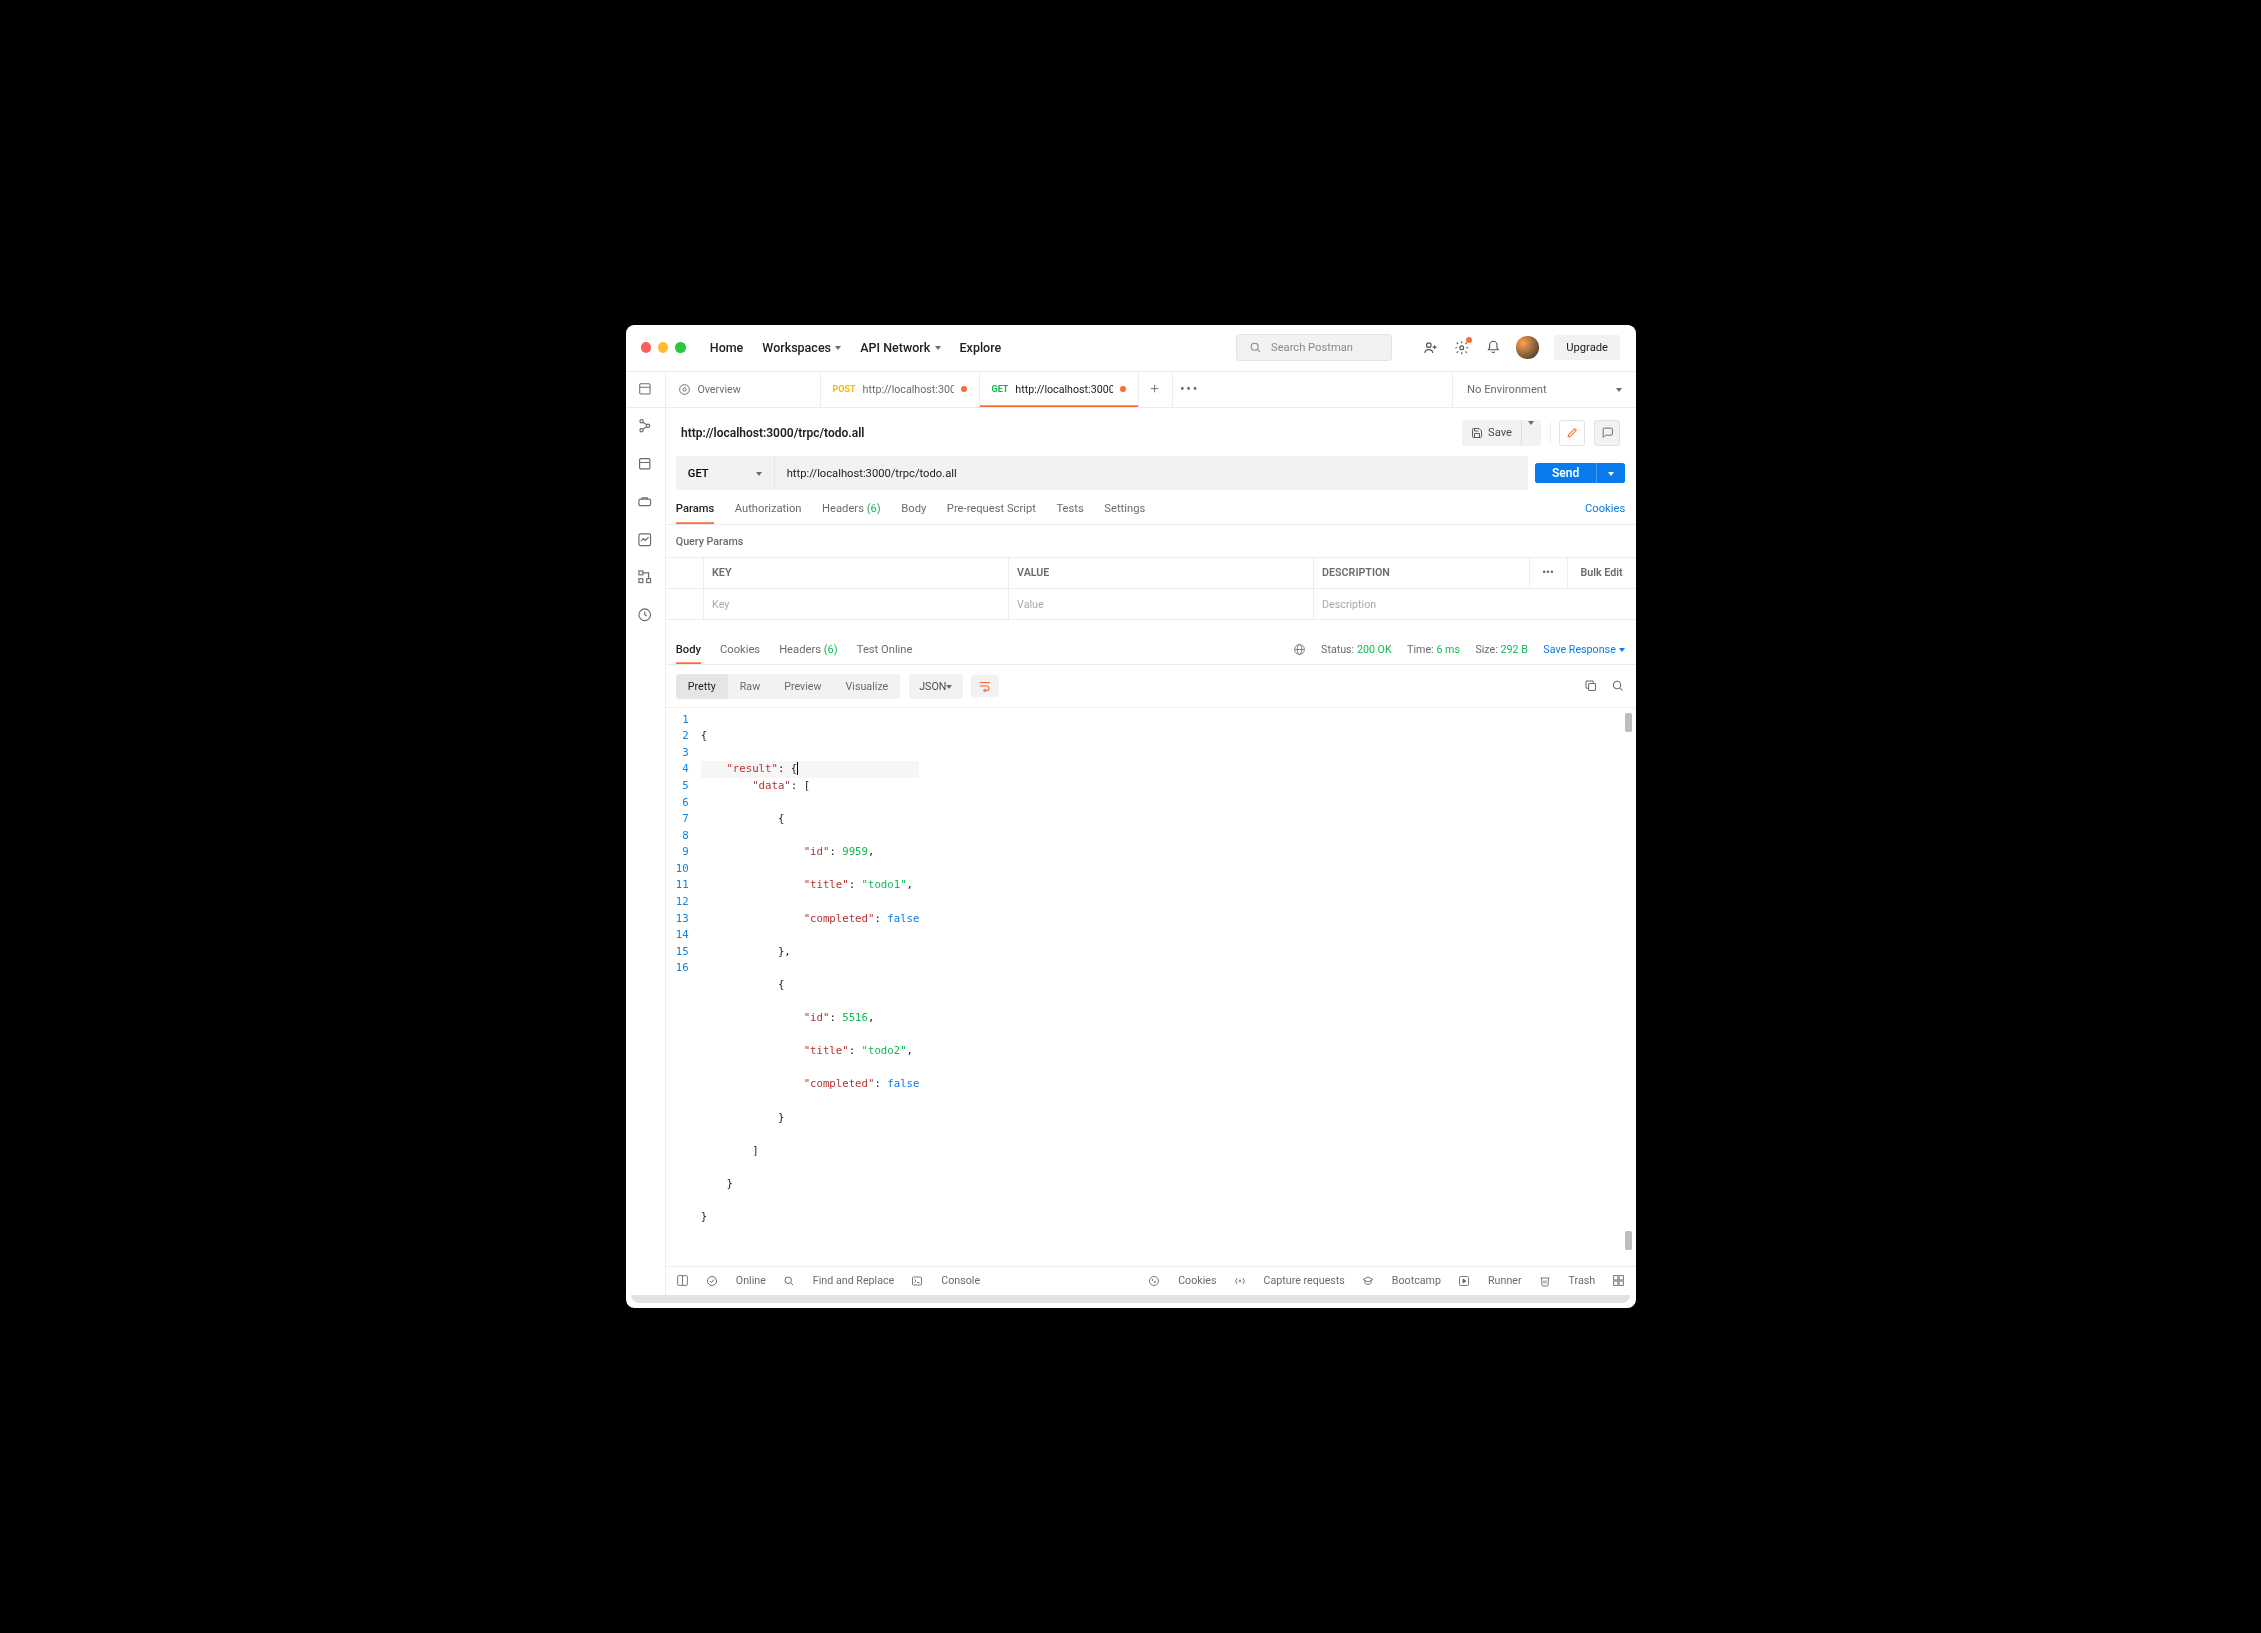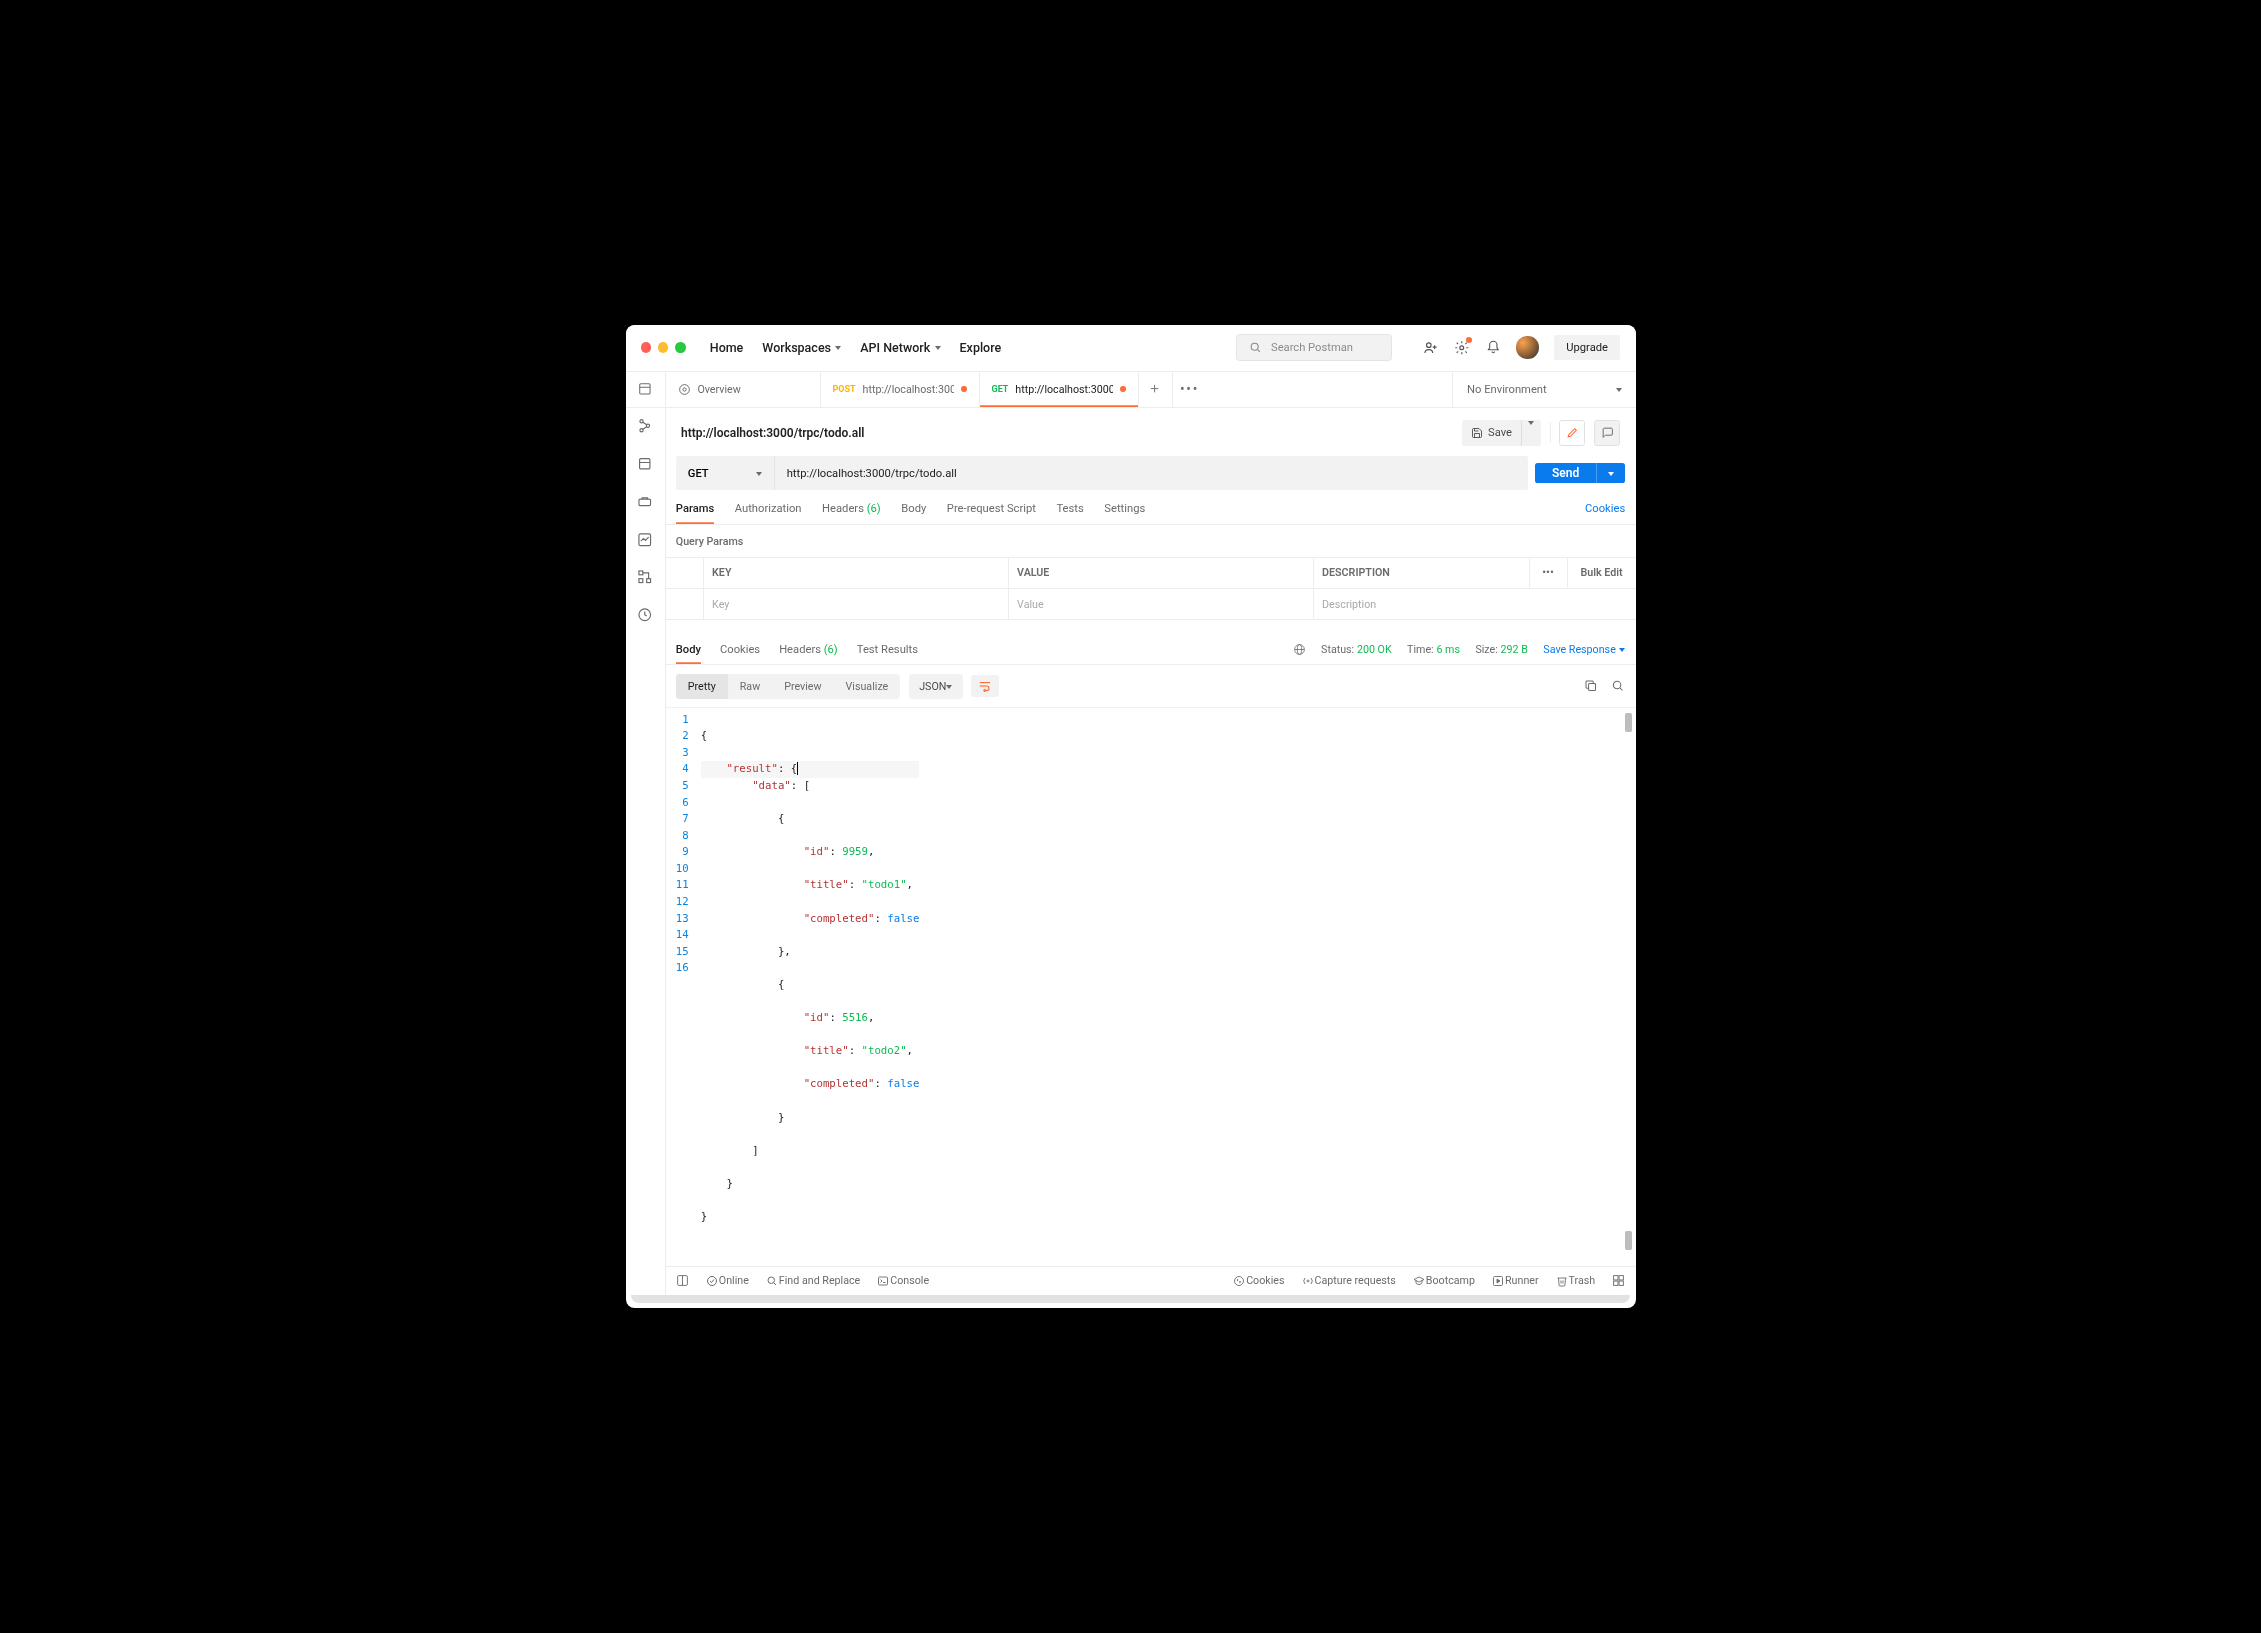--- a/index.html
+++ b/index.html
@@ -102,21 +102,21 @@
 .tk-str { color:#0cbb52; }
 .tk-num { color:#0cbb52; }
 .tk-kw  { color:#097bed; font-weight:500;}
 .hl-line { background: #f7f6f6; display:inline-block; min-width:100%;}
 .cursor-caret { border-right:1.3px solid #000;}
 .mini-scroll { position:absolute; right:3.4px; top:5.2px; width:6.9px; height:19px; background:#bdbdbd; border-radius:1.7px;}
 .mini-scroll2 { position:absolute; right:3.4px; bottom:15.5px; width:6.9px; height:19px; background:#bdbdbd; border-radius:1.7px;}
 
 
 .statusbar { display:flex; align-items:center; height:29px; padding:0 10.3px; border-top:0.9px solid #ededed; font-size:10.7px; color:#6b6b6b; gap:17px;}
-.sb-item { display:flex; align-items:center; gap:1px; cursor:pointer;}
+.sb-item { display:flex; align-items:center; gap:18px; cursor:pointer;}
 .statusbar .sp { flex:1;}
 .hscroll { height:8.6px; background:#e2e2e2; border-radius:0 0 8.6px 8.6px; margin: 0 5.2px 5.2px;}
 
 svg { display:block;}
 </style>
 </head>
 <body>
 
 <div class="window">
 
@@ -329,21 +329,21 @@
           <div class="pt-key">Key</div>
           <div class="pt-val">Value</div>
           <div class="pt-desc" style="border-right:none;">Description</div>
         </div>
       </div>
 
       <div class="res-tabs">
         <div class="res-tab active">Body</div>
         <div class="res-tab">Cookies</div>
         <div class="res-tab"><span>Headers</span> <span class="count-green">(6)</span></div>
-        <div class="res-tab">Test Results</div>
+        <div class="res-tab">Test Online</div>
         <div class="res-meta">
           <svg width="13" height="13" viewBox="0 0 24 24" fill="none" stroke="#6b6b6b" stroke-width="1.5">
               <circle cx="12" cy="12" r="9"></circle>
               <ellipse cx="12" cy="12" rx="4" ry="9"></ellipse>
               <line x1="3" y1="12" x2="21" y2="12"></line>
             </svg>
           <span><span class="lbl">Status:</span> <span class="val">200 OK</span></span>
           <span><span class="lbl">Time:</span> <span class="val">6 ms</span></span>
           <span><span class="lbl">Size:</span> <span class="val">292 B</span></span>
           <div class="save-resp">

